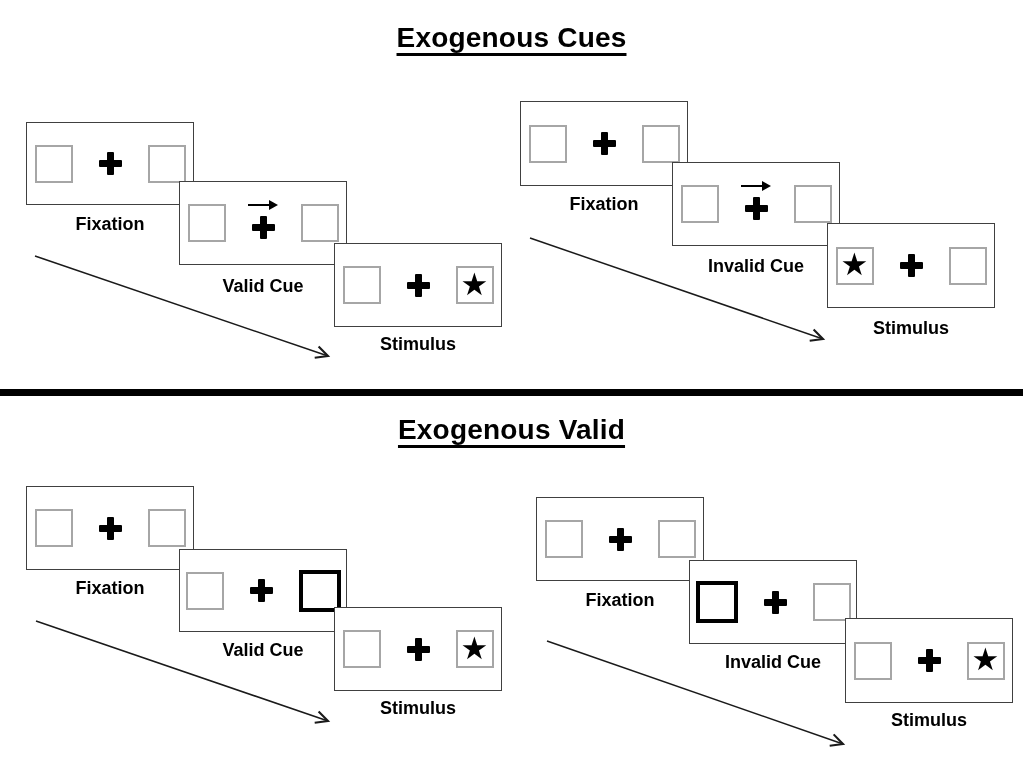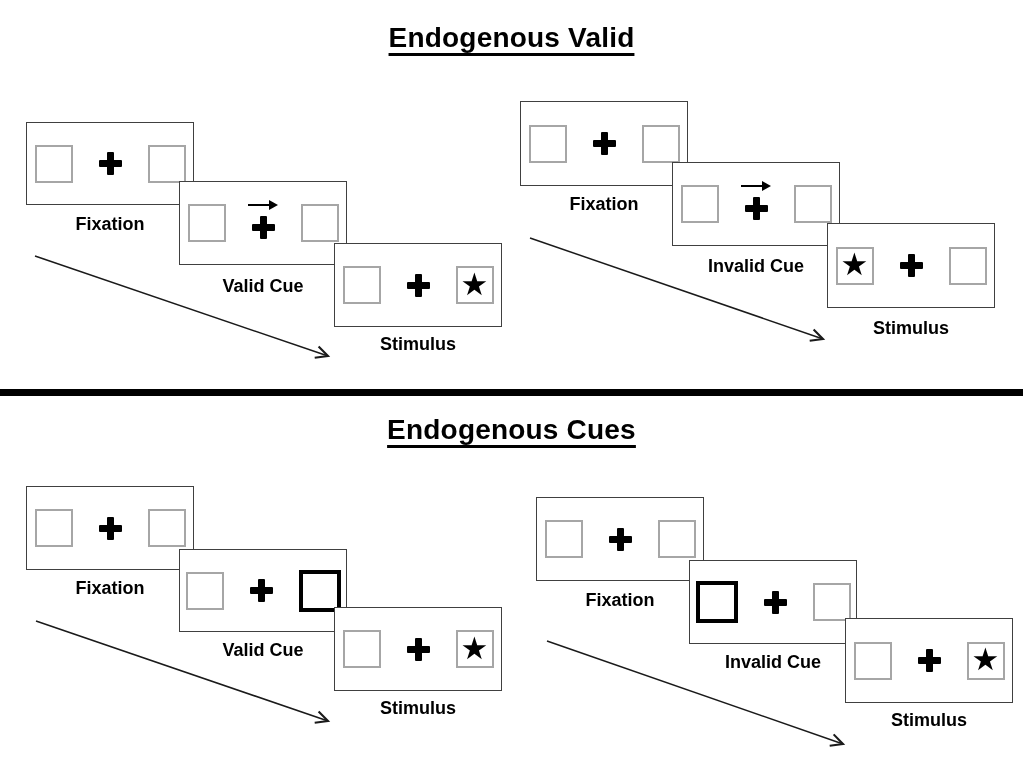--- a/index.html
+++ b/index.html
@@ -43,21 +43,21 @@
         <path d="M1,1 L9,5 L1,9" fill="none" stroke="#1a1a1a" stroke-width="1.4"></path>
       </marker>
     </defs>
     <line x1="35" y1="256" x2="328" y2="356" stroke="#1a1a1a" stroke-width="1.5" marker-end="url(#ah)"></line>
     <line x1="530" y1="238" x2="823" y2="339" stroke="#1a1a1a" stroke-width="1.5" marker-end="url(#ah)"></line>
     <line x1="36" y1="621" x2="328" y2="721" stroke="#1a1a1a" stroke-width="1.5" marker-end="url(#ah)"></line>
     <line x1="547" y1="641" x2="843" y2="744" stroke="#1a1a1a" stroke-width="1.5" marker-end="url(#ah)"></line>
   </svg>
 
   <div class="section-title" style="top:22px;">
-    <span>Endogenous Valid</span>
+    <span>Exogenous Cues</span>
   </div>
 
   <div class="panel" style="left:26px;top:122px;width:168px;height:83px;">
     <div class="sq"></div>
     <div class="plus"></div>
     <div class="sq"></div>
   </div>
   <div class="plabel" style="left:26px;top:214px;width:168px;">Fixation</div>
 
   <div class="panel" style="left:179px;top:181px;width:168px;height:84px;">
@@ -107,21 +107,21 @@
       <span class="star">★</span>
     </div>
     <div class="plus"></div>
     <div class="sq"></div>
   </div>
   <div class="plabel" style="left:827px;top:318px;width:168px;">Stimulus</div>
 
   <div class="divider"></div>
 
   <div class="section-title" style="top:414px;">
-    <span>Endogenous Cues</span>
+    <span>Exogenous Valid</span>
   </div>
 
   <div class="panel" style="left:26px;top:486px;width:168px;height:84px;">
     <div class="sq"></div>
     <div class="plus"></div>
     <div class="sq"></div>
   </div>
   <div class="plabel" style="left:26px;top:578px;width:168px;">Fixation</div>
 
   <div class="panel" style="left:179px;top:549px;width:168px;height:83px;">

